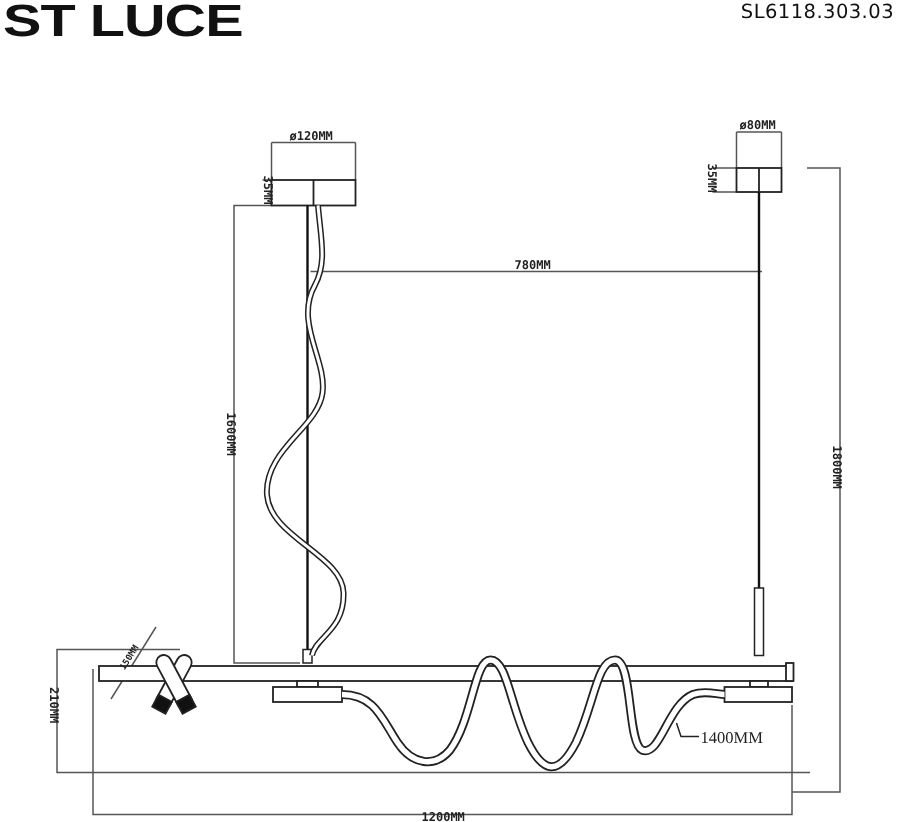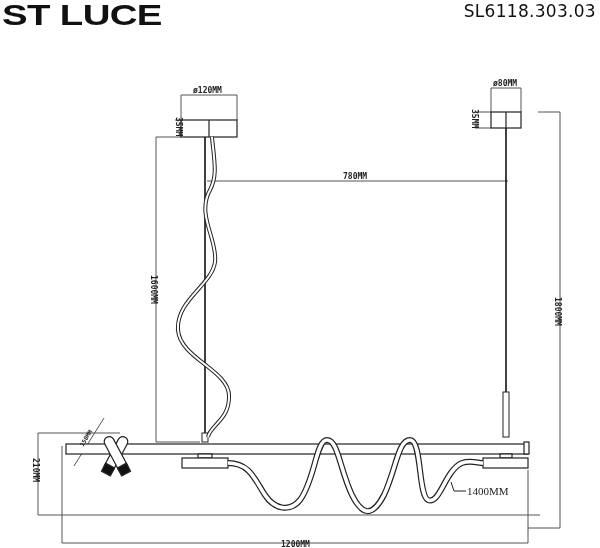--- a/index.html
+++ b/index.html
@@ -1,18 +1,18 @@
 <!DOCTYPE html>
 <html><head>
   <meta charset="utf-8">
   <style>
     html, body { margin: 0; padding: 0; background: #ffffff; }
     body { width: 600px; height: 548px; position: relative; overflow: hidden; font-family: "DejaVu Sans", sans-serif; }
     .brand { position: absolute; left: 2px; top: -2px; font-family: "Liberation Sans", sans-serif; font-weight: 900; font-size: 30px; letter-spacing: -0.5px; color: #111; transform: scaleX(1.28); transform-origin: left top; }
-    .model { position: absolute; right: 4px; top: 1px; font-family: "DejaVu Sans", sans-serif; font-size: 17px; color: #111; letter-spacing: 0.3px; }
+    .model { position: absolute; right: 4px; top: 1px; font-family: "DejaVu Sans", sans-serif; font-size: 13px; color: #111; letter-spacing: 0.3px; }
     svg { position: absolute; left: 0; top: 0; }
     .dim { font-family: "DejaVu Sans Mono", monospace; font-size: 8px; fill: #222; font-weight: bold; }
     .dim-serif { font-family: "Liberation Serif", serif; font-size: 11px; fill: #222; }
   </style>
 </head>
 <body>
 
 <div class="brand">ST LUCE</div>
 <div class="model">SL6118.303.03</div>
 

